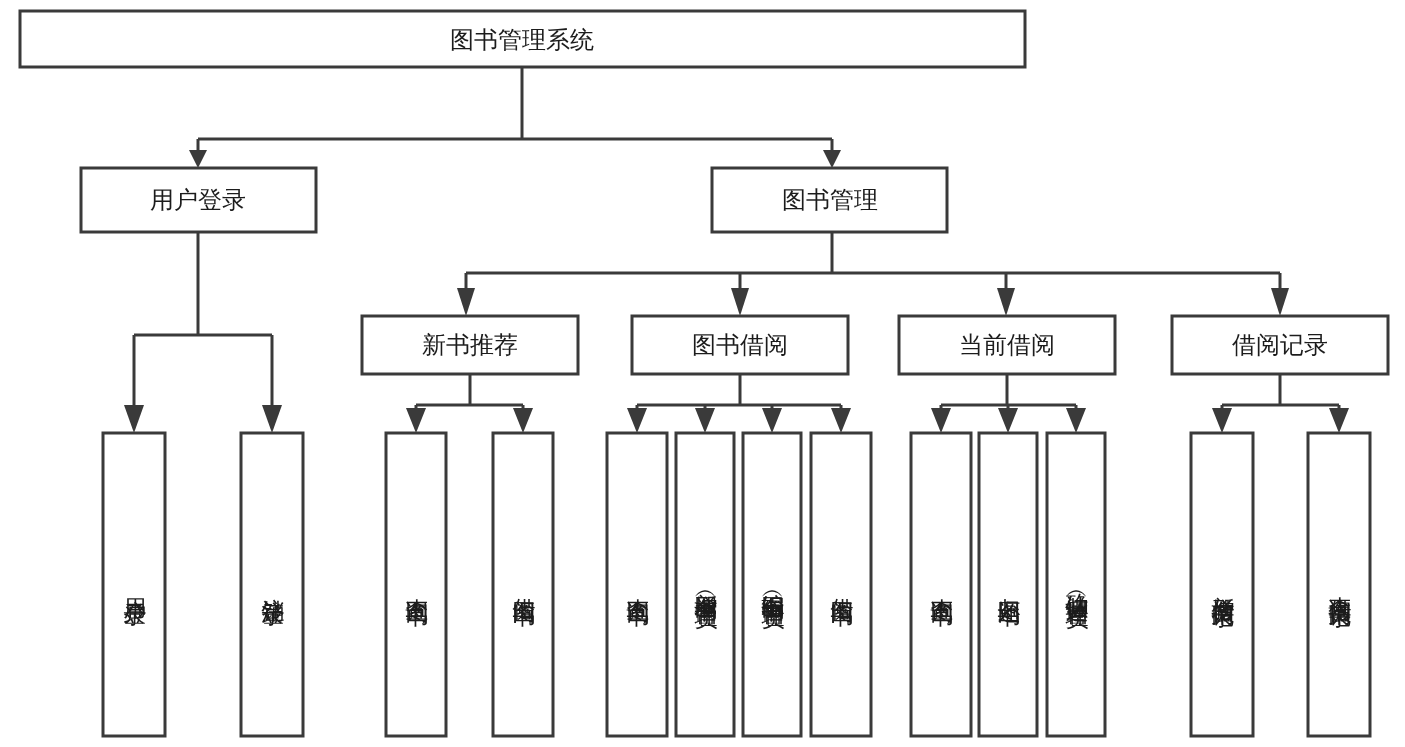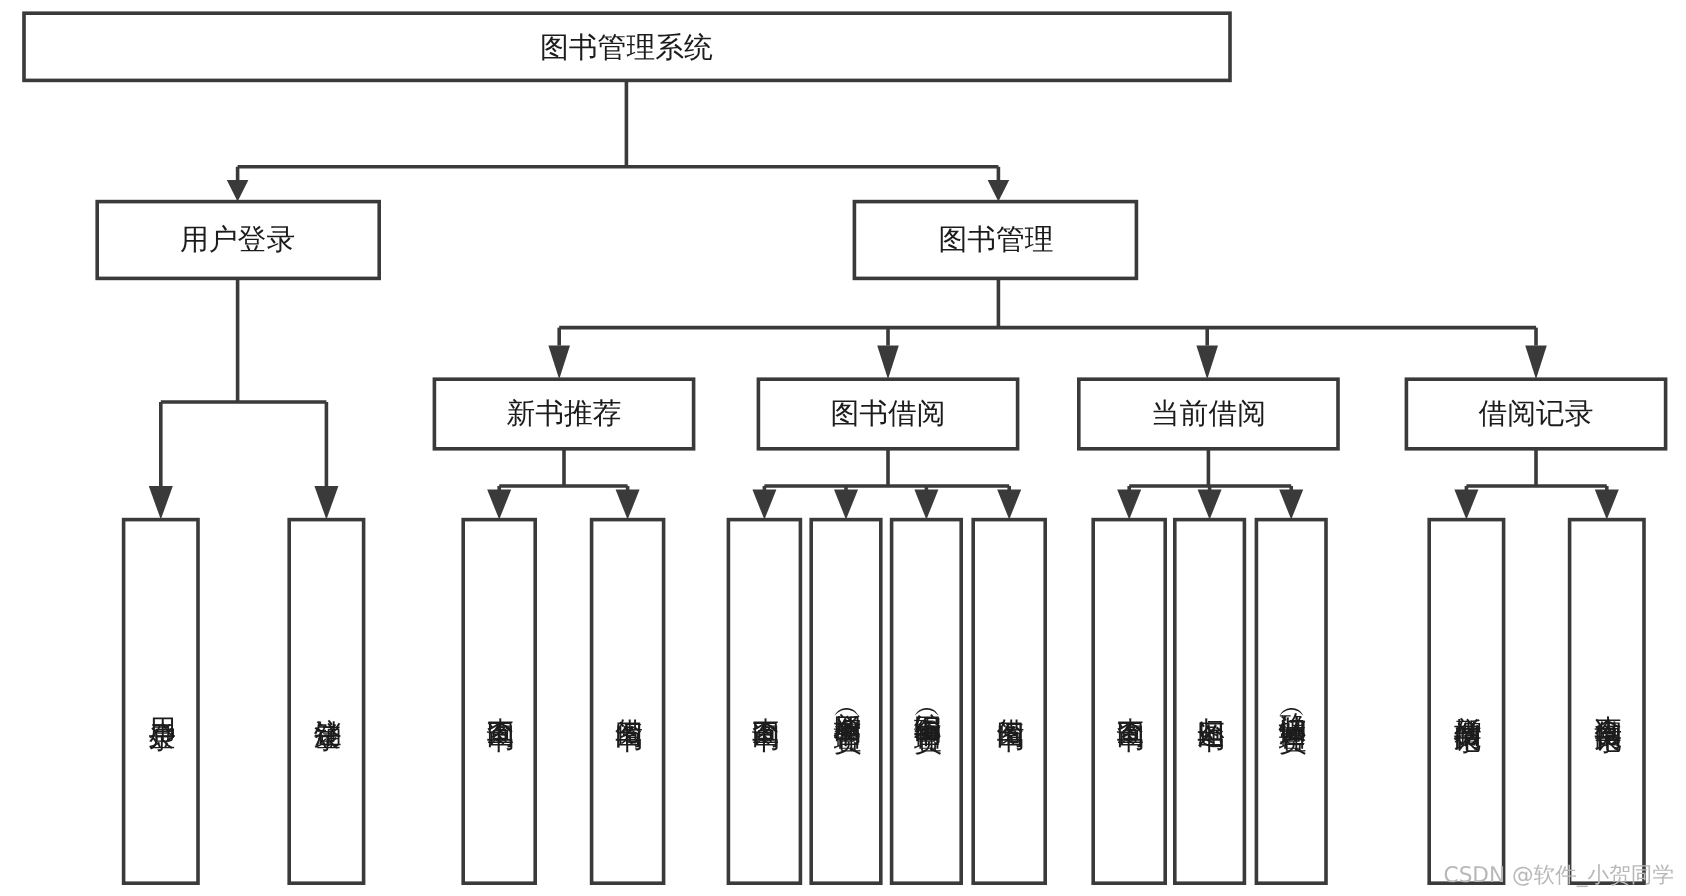--- a/index.html
+++ b/index.html
@@ -221,14 +221,13 @@
       <rect class="box-rect" x="1191" y="433" width="62" height="303"></rect>
       <text class="node-label-v" x="1222" y="584">新增借阅记录</text>
     </g>
     <g>
       <rect class="box-rect" x="1308" y="433" width="62" height="303"></rect>
       <text class="node-label-v" x="1339" y="584">查询借阅记录</text>
     </g>
 
   </svg>
 
-  <div class="watermark">CSDN @软件_小贺同学</div>
 </div>
 
 </body></html>

